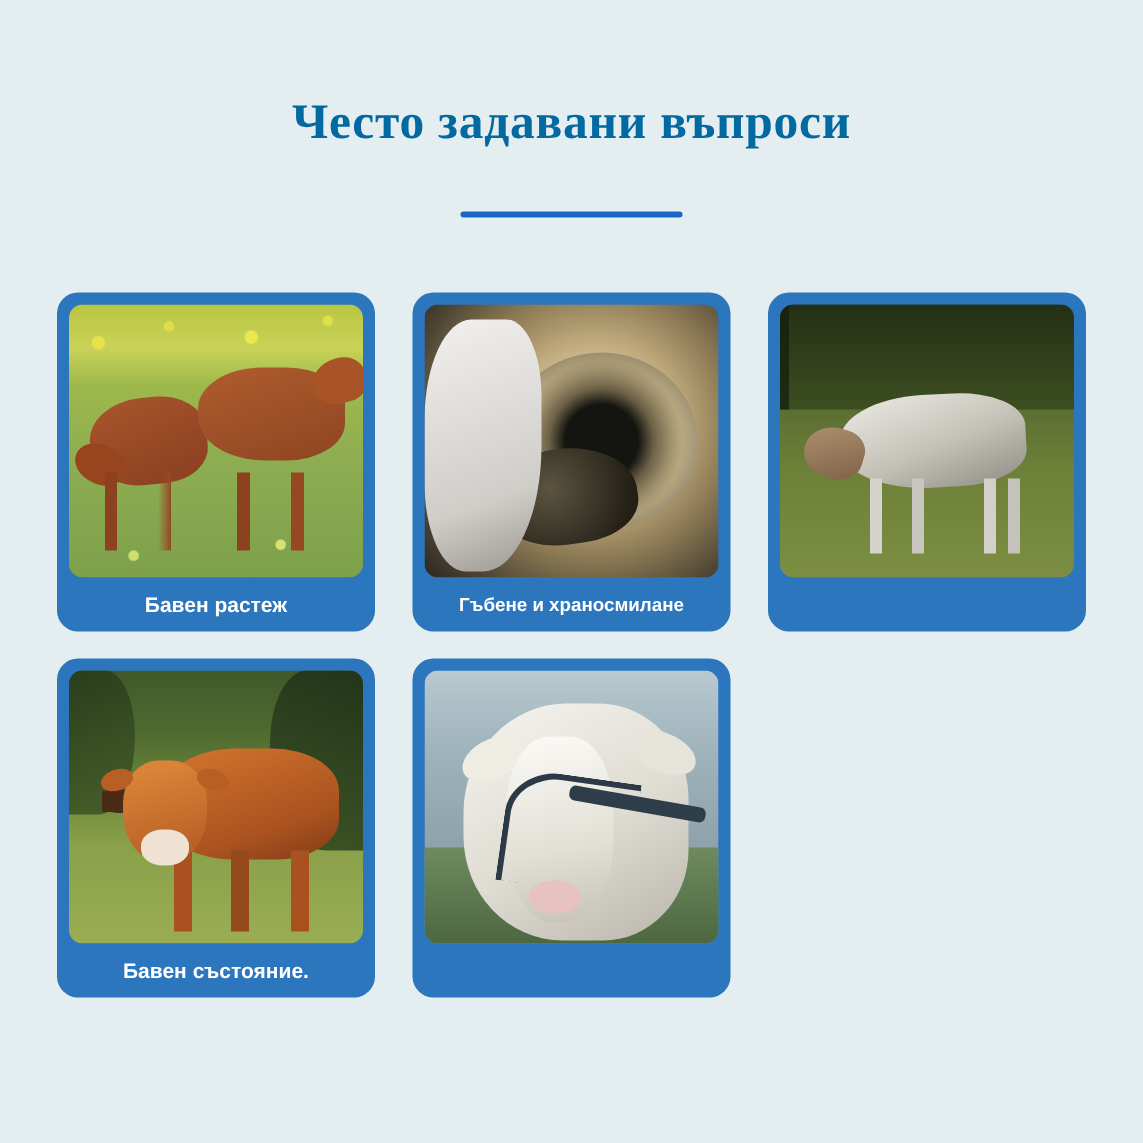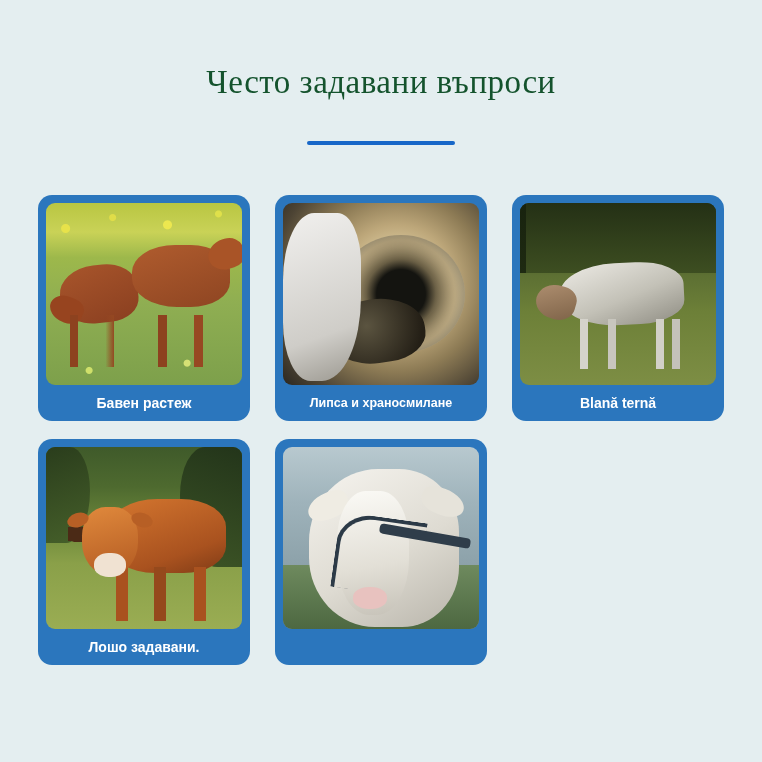--- a/index.html
+++ b/index.html
@@ -15,23 +15,23 @@
   }
   .page {
     position: relative;
     width: 762px;
     height: 762px;
     background: #e4eef0;
     box-sizing: border-box;
   }
   .title {
     text-align: center;
-    color: #14532d;
+    color: #0369a1;
     font-family: "Liberation Serif", serif;
-    font-weight: normal;
+    font-weight: bold;
     font-size: 33px;
     letter-spacing: 0.5px;
     padding-top: 64px;
     margin: 0;
   }
   .title-rule {
     width: 148px;
     height: 4px;
     background: #1767c8;
     margin: 40px auto 0 auto;
@@ -353,48 +353,47 @@
 
 
     <div class="card">
       <div class="card-photo">
         <div class="scene s3">
           <div class="ring"></div>
           <div class="dark-mass"></div>
           <div class="hand"></div>
         </div>
       </div>
-      <div class="card-caption small two-line">Липса и храносмилане</div>
+      <div class="card-caption small two-line">Гъбене и храносмилане</div>
     </div>
 
     <div class="card">
       <div class="card-photo">
         <div class="scene s4">
           <div class="trees"></div>
           <div class="body4"></div>
           <div class="head4"></div>
           <div class="legs4"></div>
         </div>
       </div>
-      <div class="card-caption">Blană ternă</div>
     </div>
 
     <div class="card">
       <div class="card-photo">
         <div class="scene s5">
           <div class="bush-l"></div>
           <div class="bush"></div>
           <div class="herd"></div>
           <div class="body5"></div>
           <div class="legs5"></div>
           <div class="head5"></div>
           <div class="muzzle"></div>
         </div>
       </div>
-      <div class="card-caption">Лошо задавани.</div>
+      <div class="card-caption">Бавен състояние.</div>
     </div>
 
     <div class="card">
       <div class="card-photo">
         <div class="scene s6">
           <div class="bg-grass"></div>
           <div class="goat-body"></div>
           <div class="ear-l"></div>
           <div class="ear-r"></div>
           <div class="goat-face"></div>

